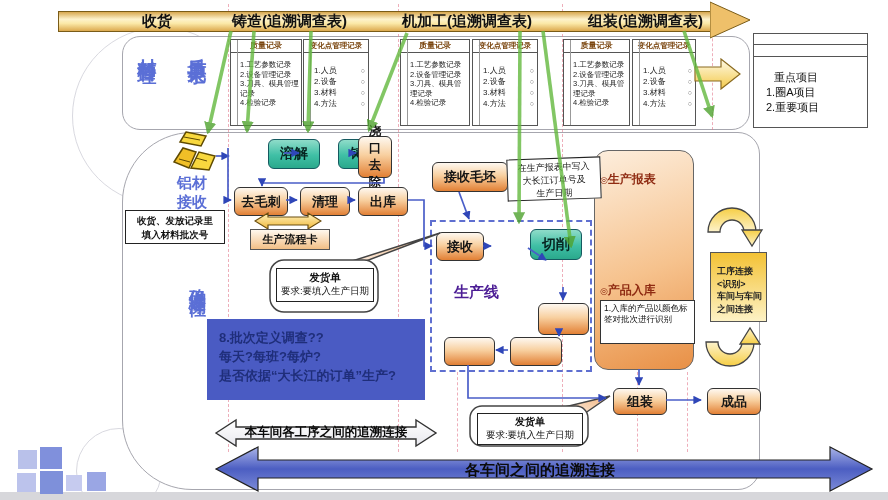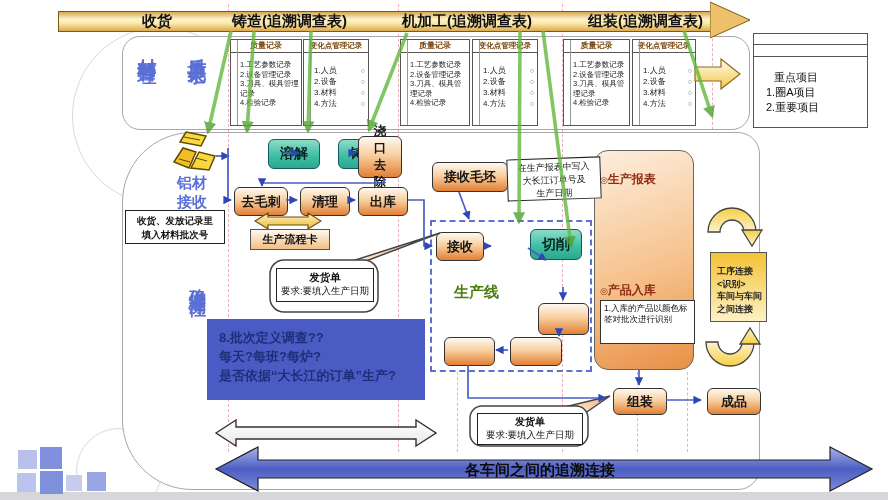--- a/index.html
+++ b/index.html
@@ -201,21 +201,21 @@
 
   <div class="whitebox pre" style="left:125px;top:210px;width:100px;height:34px;font-size:9.5px;font-weight:bold;line-height:14px;padding-top:3px;box-sizing:border-box;">收货、发放记录里
 填入材料批次号</div>
 
   <div class="tealbox" style="left:232px;top:139px;width:50px;height:28px;">
       <span>溶解</span>
     </div>
   <div class="tealbox" style="left:302px;top:139px;width:50px;height:28px;">
       <span>铸造</span>
     </div>
-  <div class="orangebox" style="left:358px;top:136px;width:44px;height:42px;font-size:12.5px;padding:0 10px;box-sizing:border-box;">
+  <div class="orangebox" style="left:358px;top:136px;width:34px;height:42px;font-size:12.5px;padding:0 10px;box-sizing:border-box;">
       <span>浇口去除</span>
     </div>
   <div class="orangebox" style="left:234px;top:187px;width:52px;height:27px;">
       <span>去毛刺</span>
     </div>
   <div class="orangebox" style="left:300px;top:187px;width:48px;height:27px;">
       <span>清理</span>
     </div>
   <div class="orangebox" style="left:358px;top:187px;width:48px;height:27px;">
       <span>出库</span>
@@ -235,21 +235,21 @@
   </div>
 
   <div class="orangebox" style="left:432px;top:162px;width:74px;height:28px;">
       <span>接收毛坯</span>
     </div>
   <div class="whitebox pre" style="left:507px;top:158px;width:94px;height:42px;font-size:9px;line-height:13px;transform:rotate(-2deg);padding-top:2px;box-sizing:border-box;">在生产报表中写入
 大长江订单号及
 生产日期</div>
 
   <div class="abs" style="left:430px;top:220px;width:158px;height:148px;border:2px dashed #5f6fd0;z-index:3;"></div>
-  <div class="abs" style="left:454px;top:283px;font-size:15px;font-weight:bold;color:#4d7c0f;z-index:4;">生产线</div>
+  <div class="abs" style="left:454px;top:283px;font-size:15px;font-weight:bold;color:#4c1d95;z-index:4;">生产线</div>
 
   <div class="orangebox" style="left:436px;top:232px;width:46px;height:27px;">
       <span>接收</span>
     </div>
   <div class="tealbox" style="left:494px;top:229px;width:50px;height:29px;">
       <span>切削</span>
     </div>
   <div class="tealbox" style="left:567px;top:255px;width:50px;height:30px;border-radius:8px;">
       <span>钻孔</span>
     </div>
@@ -332,20 +332,21 @@
 
   <svg class="abs" style="left:214px;top:417px;z-index:5;" width="224" height="32">
     <defs>
         <linearGradient id="wg" x1="0" y1="0" x2="0" y2="1">
           <stop offset="0" stop-color="#fff"></stop>
           <stop offset="1" stop-color="#e8e8ee"></stop>
         </linearGradient>
       </defs>
     <polygon points="2,16 22,3 22,10 202,10 202,3 222,16 202,29 202,22 22,22 22,29" fill="url(#wg)" stroke="#333" stroke-width="1.4"></polygon>
   </svg>
+  <div class="arrowtext" style="left:219px;top:424px;width:214px;font-size:12.5px;">本车间各工序之间的追溯连接</div>
 
   <svg class="abs" style="left:212px;top:444px;z-index:5;" width="664" height="50">
     <defs>
         <linearGradient id="bg2" x1="0" y1="0" x2="0" y2="1">
           <stop offset="0" stop-color="#aab4e8"></stop>
           <stop offset="0.5" stop-color="#4c5ec2"></stop>
           <stop offset="1" stop-color="#7c8bd8"></stop>
         </linearGradient>
       </defs>
     <polygon points="4,25 46,3 46,16 618,16 618,3 660,25 618,47 618,34 46,34 46,47" fill="url(#bg2)" stroke="#222" stroke-width="1.2"></polygon>

